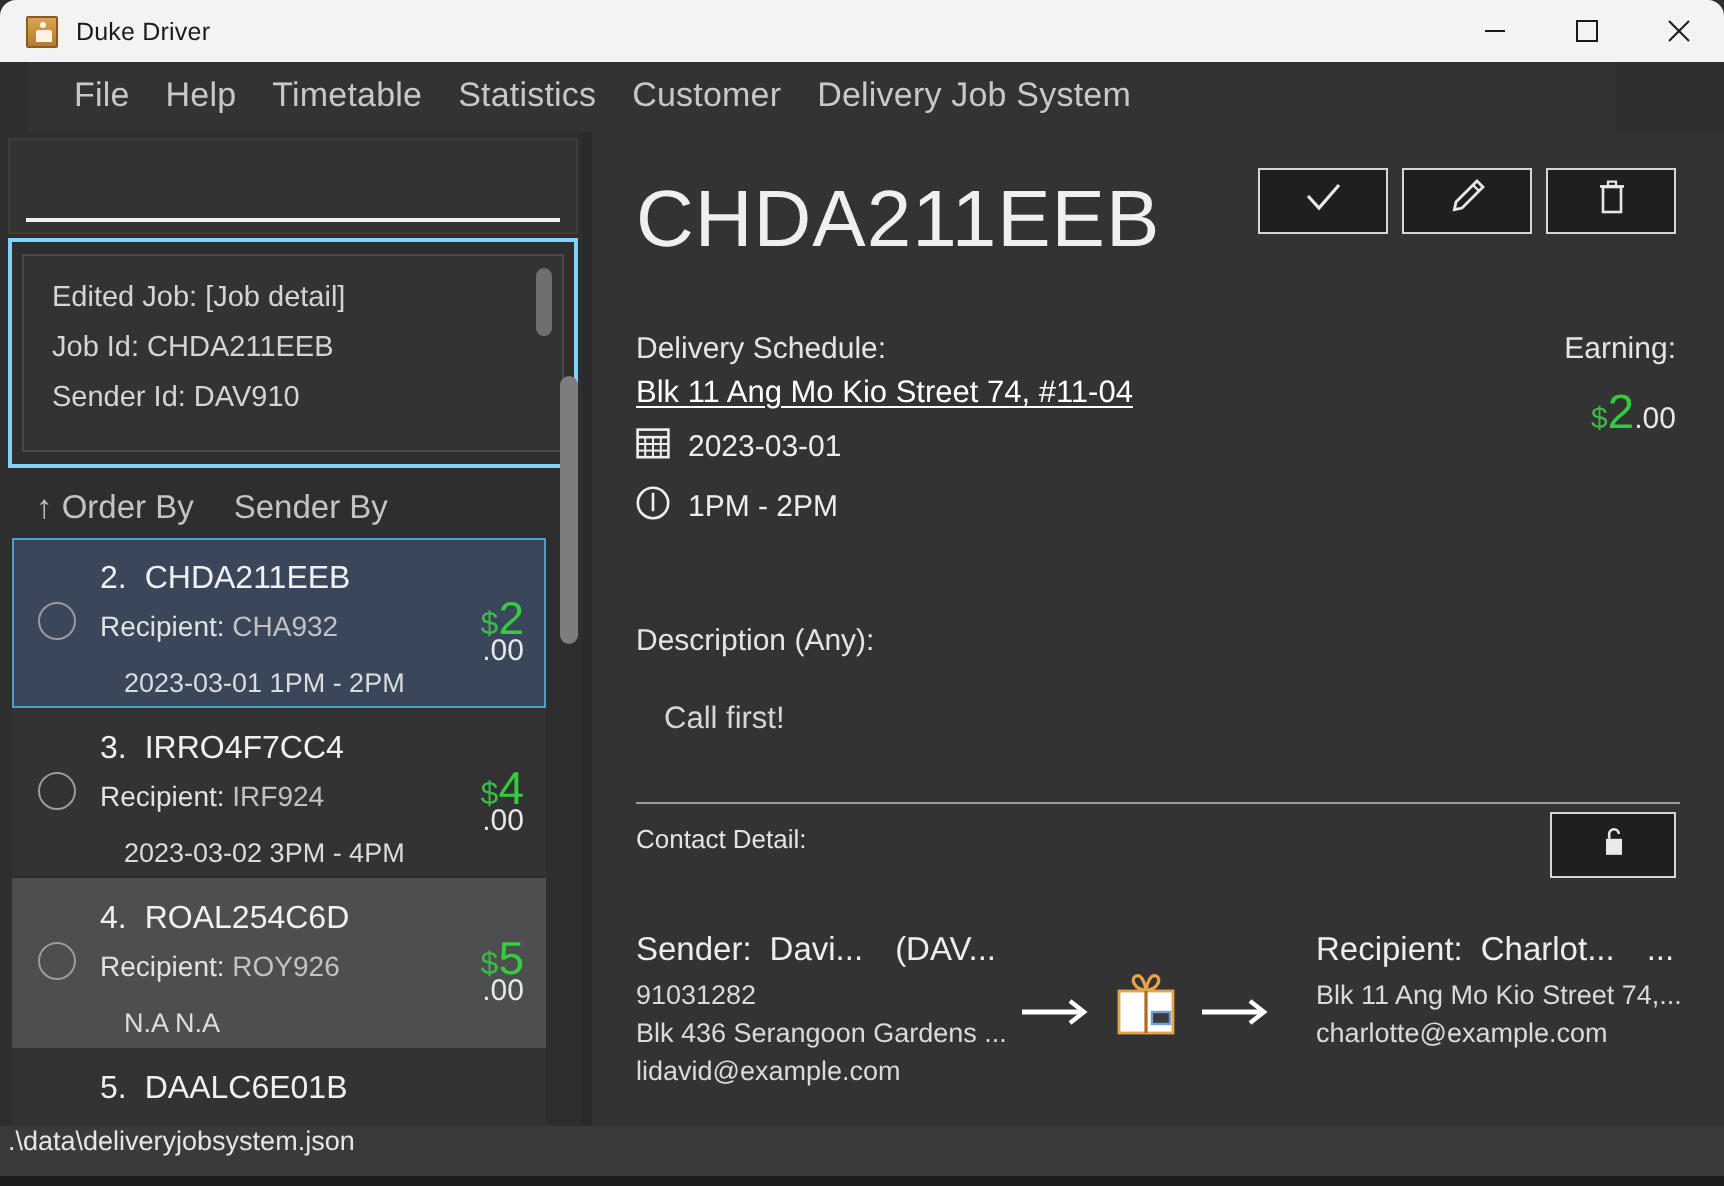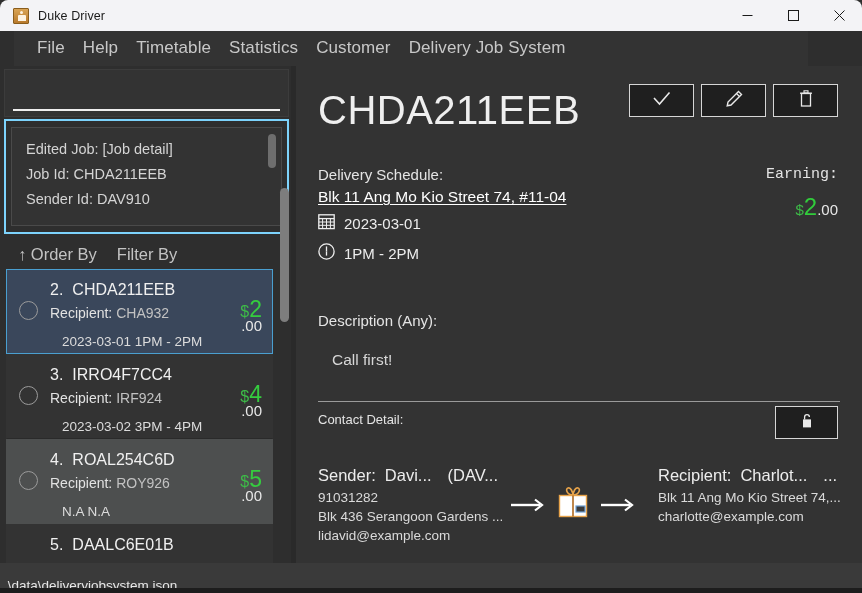--- a/index.html
+++ b/index.html
@@ -265,21 +265,21 @@
     display: flex; align-items: center; gap: 9px;
   }
   .row-time {
     position: absolute; left: 22px; top: 177px;
     display: flex; align-items: center; gap: 9px;
   }
   .row-date span, .row-time span { font-size: 15px; color: #ededed; }
 
   .lbl-earning {
     position: absolute; right: 24px; top: 100px;
-    font-size: 15px; color: #e4e4e4; font-family: Liberation Mono, monospace;
+    font-size: 15px; color: #e4e4e4;
   }
   .earning-val {
     position: absolute; right: 24px; top: 127px;
     white-space: nowrap;
   }
   .earning-val .cur { color: #3dbb48; font-size: 15px; }
   .earning-val .amt { color: #31cc3b; font-size: 24px; }
   .earning-val .cents { color: #e8e8e8; font-size: 15px; }
 
   .lbl-desc {
@@ -330,21 +330,21 @@
     position: absolute; left: 215px; top: 418px;
     display: flex; align-items: center; gap: 8px;
   }
   .arrow-svg { display: block; }
 
   
   .statusbar {
     position: absolute; left: 0; top: 563px;
     width: 862px; height: 30px;
     background: #3a3a3a;
-    display: flex; align-items: flex-end;
+    display: flex; align-items: flex-start;
     padding-left: 4px;
     box-sizing: border-box;
   }
   .status-text { font-size: 13.5px; color: #e6e6e6; }
   .bottom-peek {
     position: absolute; left: 0; top: 588px;
     width: 862px; height: 5px;
     background: #1d1d1d;
     overflow: hidden;
   }
@@ -400,21 +400,21 @@
         <div class="result-inner">
           <div class="result-line">Edited Job: [Job detail]</div>
           <div class="result-line">Job Id: CHDA211EEB</div>
           <div class="result-line">Sender Id: DAV910</div>
           <div class="result-scroll"></div>
         </div>
       </div>
 
       <div class="sortbar">
         <div class="sort-btn">↑ Order By</div>
-        <div class="sort-btn">Filter By</div>
+        <div class="sort-btn">Sender By</div>
       </div>
 
       <div class="joblist">
 
         <div class="job selected">
           <div class="job-radio"></div>
           <div class="job-title">
             <span class="num">2.</span><span>CHDA211EEB</span>
           </div>
           <div class="job-recipient">

